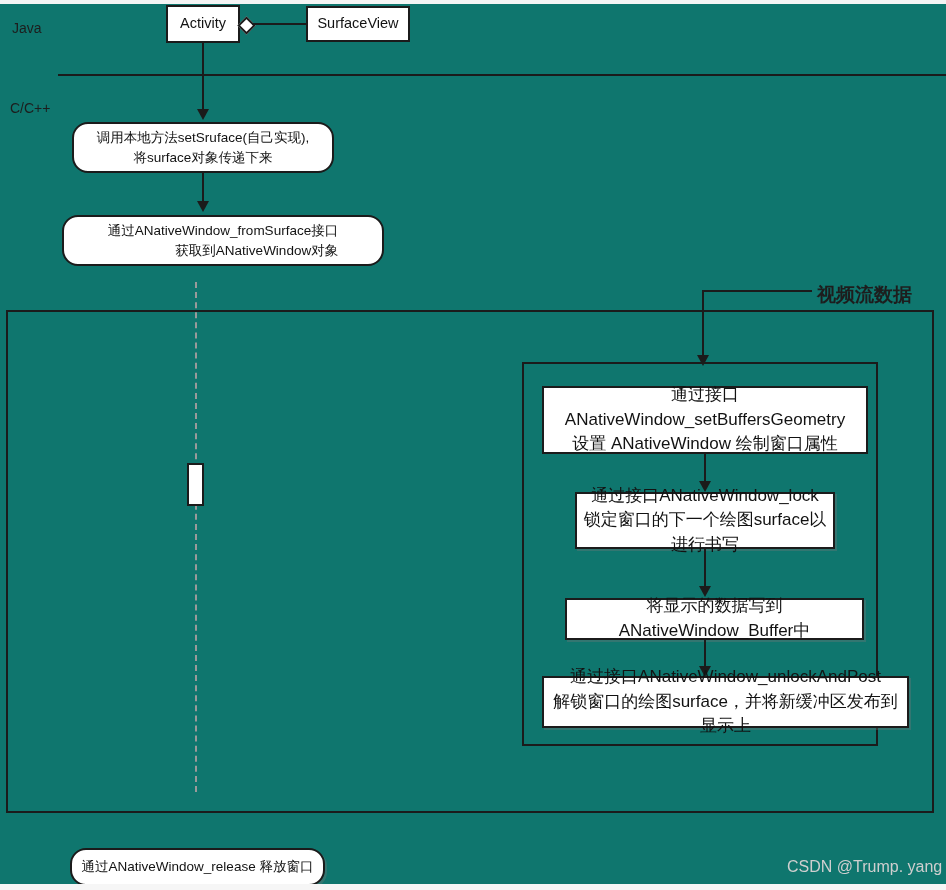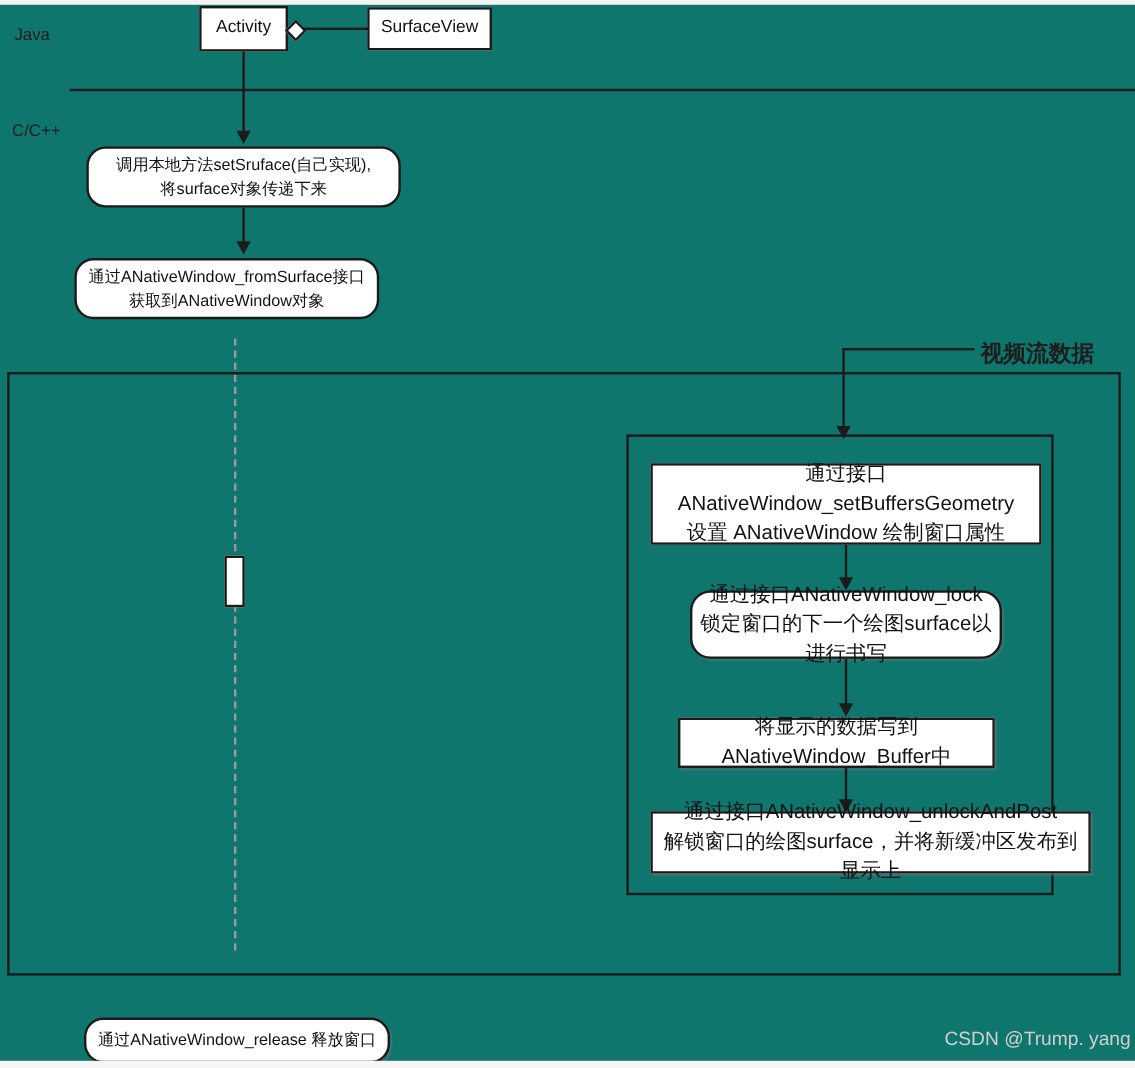--- a/index.html
+++ b/index.html
@@ -146,48 +146,48 @@
 
   <div class="vline" style="left:202px; top:43px; height:68px;"></div>
   <div class="arrowhead-down" style="left:197px; top:109px;"></div>
 
   <div class="node fs14" style="left:72px; top:122px; width:262px; height:51px;">调用本地方法setSruface(自己实现),
 将surface对象传递下来</div>
 
   <div class="vline" style="left:202px; top:173px; height:30px;"></div>
   <div class="arrowhead-down" style="left:197px; top:201px;"></div>
 
-  <div class="node fs14" style="left:62px; top:215px; width:254px; height:51px;">通过ANativeWindow_fromSurface接口
+  <div class="node fs14" style="left:62px; top:215px; width:322px; height:51px;text-align:right;">通过ANativeWindow_fromSurface接口
 获取到ANativeWindow对象</div>
 
   <div class="lifeline" style="left:195px; top:282px; height:510px;"></div>
   <div class="activation" style="left:187px; top:463px; width:17px; height:43px;"></div>
 
   <div class="frame" style="left:6px; top:310px; width:928px; height:503px;"></div>
 
   <div class="hline" style="left:702px; top:290px; width:110px;"></div>
   <div class="vline" style="left:702px; top:290px; height:72px;"></div>
   <div class="arrowhead-down" style="left:697px; top:355px;"></div>
   <div class="label stream" style="left:817px; top:282px;">视频流数据</div>
 
   <div class="frame" style="left:522px; top:362px; width:356px; height:384px;"></div>
 
   <div class="node fs13" style="left:542px; top:386px; width:326px; height:68px;">通过接口ANativeWindow_setBuffersGeometry
 设置 ANativeWindow 绘制窗口属性</div>
 
   <div class="vline" style="left:704px; top:454px; height:30px;"></div>
   <div class="arrowhead-down" style="left:699px; top:481px;"></div>
 
-  <div class="node fs13 shadowed" style="left:575px; top:492px; width:260px; height:57px;border-radius:17px;">通过接口ANativeWindow_lock
+  <div class="node fs13 shadowed" style="left:575px; top:492px; width:260px; height:57px;">通过接口ANativeWindow_lock
 锁定窗口的下一个绘图surface以进行书写</div>
 
   <div class="vline" style="left:704px; top:549px; height:38px;"></div>
   <div class="arrowhead-down" style="left:699px; top:586px;"></div>
 
-  <div class="node fs13 shadowed" style="left:565px; top:598px; width:264px; height:42px;">将显示的数据写到ANativeWindow_Buffer中</div>
+  <div class="node fs13 shadowed" style="left:565px; top:598px; width:299px; height:42px;">将显示的数据写到ANativeWindow_Buffer中</div>
 
   <div class="vline" style="left:704px; top:640px; height:28px;"></div>
   <div class="arrowhead-down" style="left:699px; top:666px;"></div>
 
   <div class="node fs13 shadowed" style="left:542px; top:676px; width:367px; height:52px;">通过接口ANativeWindow_unlockAndPost
 解锁窗口的绘图surface，并将新缓冲区发布到显示上</div>
 
   <div class="node fs14 shadowed" style="left:70px; top:848px; width:255px; height:38px;">通过ANativeWindow_release 释放窗口</div>
 
   <div class="watermark" style="left:787px; top:858px;">CSDN @Trump. yang</div>

